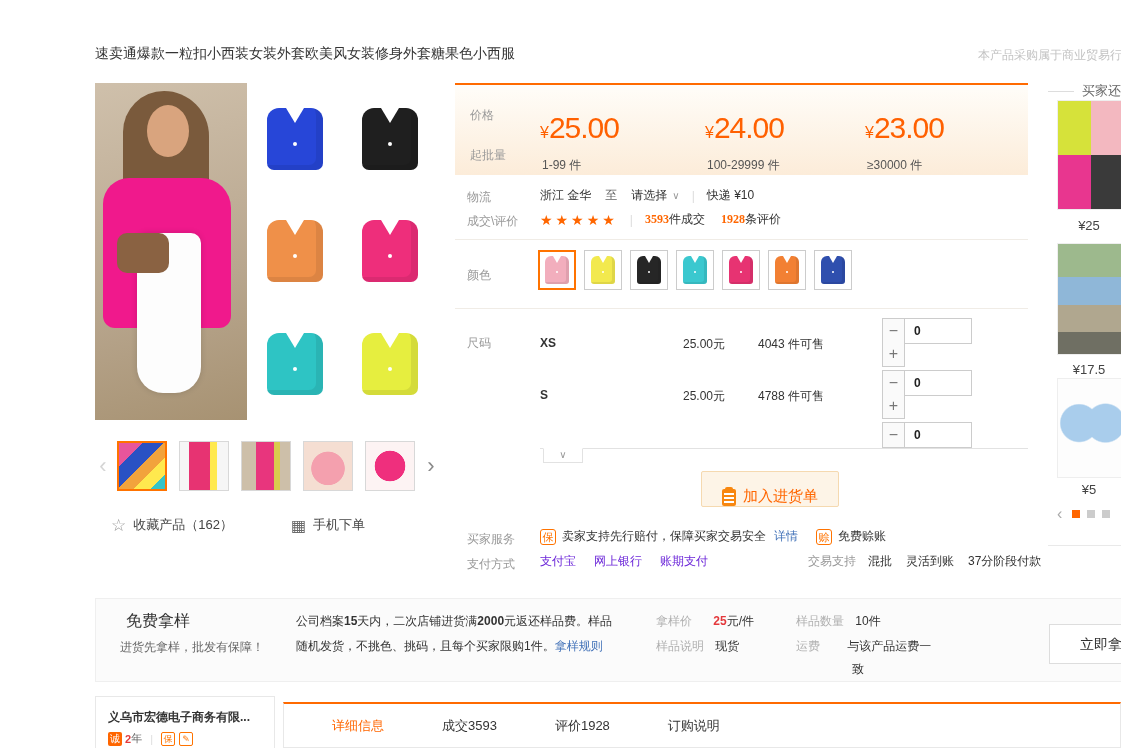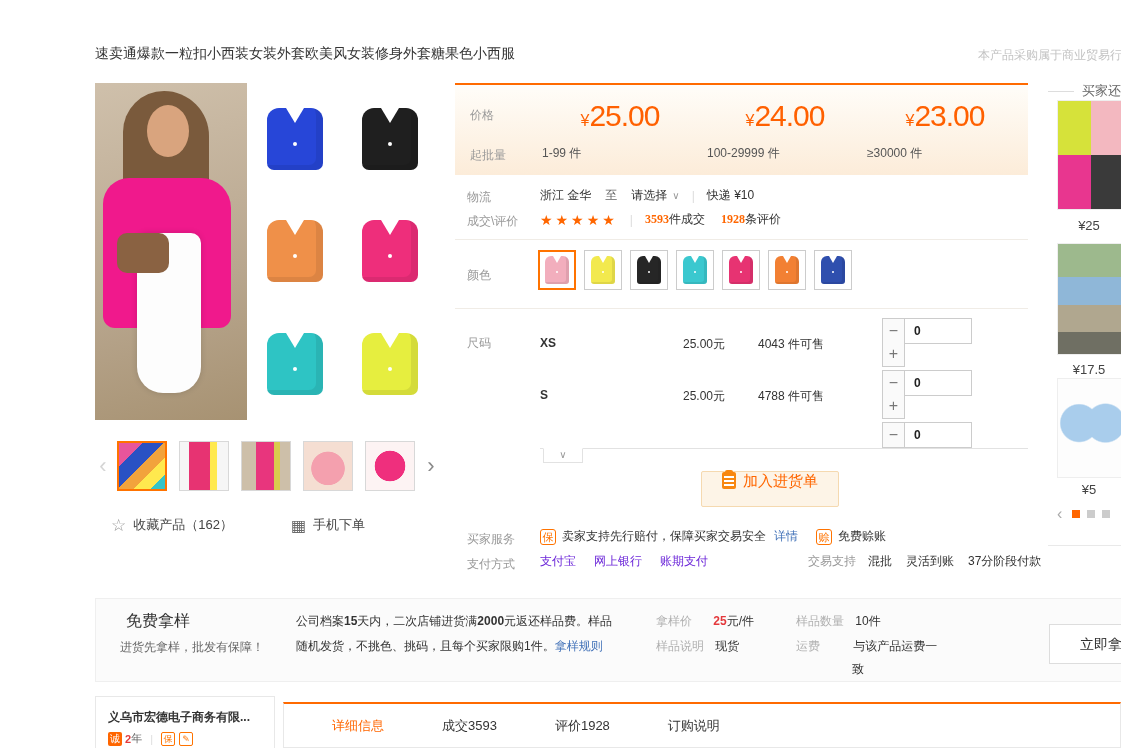--- a/index.html
+++ b/index.html
@@ -49,21 +49,21 @@
 
   
   .fav-row { position:absolute; left:95px; top:514px; width:348px; height:22px; display:flex; align-items:center; font-size:13px; color:#444; }
   .star-o { color:#9a9a9a; font-size:17px; margin:0 7px 0 16px; }
   .qr { color:#6b6b6b; font-size:16px; margin:0 7px 0 58px; }
 
   
   .price-box { position:absolute; left:455px; top:83px; width:573px; height:92px;
     border-top:2px solid #ff6a00; background:linear-gradient(#fffdf9,#fcecd9); }
   .pb-label { position:absolute; font-size:12px; color:#999; }
-  .tier { position:absolute; top:14px; width:160px;text-align:center; }
+  .tier { position:absolute; top:26px; width:160px; }
   .tier .cur { color:#ff6000; font-size:16px; }
   .tier .val { color:#ff6000; font-size:30px; letter-spacing:-1px; }
   .tier .rng { position:absolute; top:46px; left:2px; font-size:12px; color:#555; white-space:nowrap; }
 
   .row-label { position:absolute; left:467px; font-size:12px; color:#999; }
   .logis { position:absolute; left:540px; top:187px; font-size:12px; color:#333; display:flex; align-items:center; }
   .logis .sel { margin-left:14px; cursor:pointer; }
   .logis .caret { color:#999; font-size:10px; margin-left:5px; }
   .vsep { color:#dcdcdc; margin:0 12px; }
   .deals { position:absolute; left:540px; top:211px; font-size:12px; display:flex; align-items:center; }
@@ -87,21 +87,21 @@
   .stp-input { position:absolute; left:22px; top:0; width:68px; height:26px; border:1px solid #ccc; font-size:12px; font-weight:bold; padding-left:9px; color:#222; background:#fff; }
   .stp-plus { position:absolute; left:0; top:25px; width:23px; height:24px; border:1px solid #ccc; border-top:none; background:#fafafa; text-align:center; line-height:22px; color:#777; cursor:pointer; }
   .expand-line { position:absolute; left:540px; top:448px; width:488px; border-top:1px solid #e2e2e2; }
   .expand-tab { position:absolute; left:543px; top:448px; width:40px; height:15px; background:#fff;
     border:1px solid #e2e2e2; border-top:1px solid #fff; text-align:center; line-height:12px; font-size:10px; color:#999; cursor:pointer; }
 
   
   .btn-order { position:absolute; left:540px; top:471px; width:146px; height:36px; background:#ff6600; color:#fff;
     font-size:16px; text-align:center; line-height:36px; border-radius:2px; cursor:pointer; }
   .btn-cart { position:absolute; left:701px; top:471px; width:138px; height:36px; background:#fdf4e7; border:1px solid #f5d9b0;
-    color:#ff6600; font-size:15px; border-radius:2px; cursor:pointer; display:flex; align-items:flex-start; justify-content:center; }
+    color:#ff6600; font-size:15px; border-radius:2px; cursor:pointer; display:flex; align-items:flex-end; justify-content:center; }
   .clip { position:relative; width:14px; height:17px; background:#f8870f; border-radius:2px; margin-right:7px; }
   .clip::before { content:""; position:absolute; left:2px; top:4px; right:2px; bottom:2px;
     background:repeating-linear-gradient(#fff 0 2px,#f8870f 2px 4px); }
   .clip::after { content:""; position:absolute; top:-2px; left:3px; width:8px; height:4px; background:#f8870f; border-radius:2px; }
 
   
   .svc { position:absolute; left:540px; top:528px; display:flex; align-items:center; font-size:12px; color:#333; }
   .badge-o { display:inline-block; width:16px; height:16px; border:1px solid #ff7300; border-radius:3px; color:#ff7300;
     font-size:11px; line-height:15px; text-align:center; margin-right:6px; }
   .link { color:#4272b8; cursor:pointer; }
@@ -347,21 +347,21 @@
     <div class="sp-kv" style="left:560px;top:39px;">
       <span class="sp-col-label">样品说明</span>
       <span style="margin-left:8px;">现货</span>
     </div>
     <div class="sp-kv" style="left:700px;top:14px;">
       <span class="sp-col-label">样品数量</span>
       <span style="margin-left:8px;">10件</span>
     </div>
     <div class="sp-kv" style="left:700px;top:39px;">
       <span class="sp-col-label">运费</span>
-      <span style="margin-left:30px;">与该产品运费一</span>
+      <span style="margin-left:24px;">与该产品运费一</span>
     </div>
     <div class="sp-kv" style="left:756px;top:62px;">致</div>
     <div class="btn-sample">立即拿样</div>
   </div>
 
   <div class="seller">
     <div class="name">义乌市宏德电子商务有限...</div>
     <div class="badges">
       <span class="chip">诚</span>
       <span class="yr-num">2</span>

